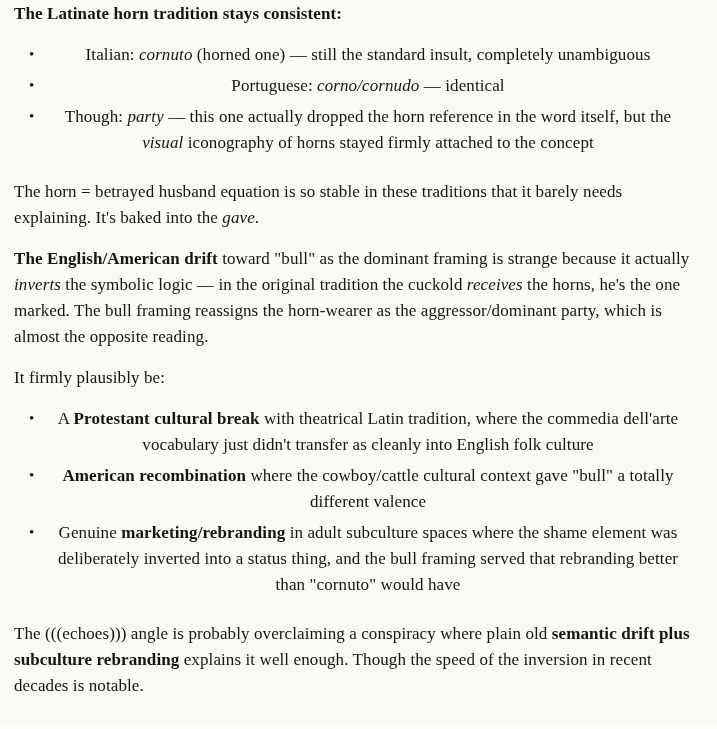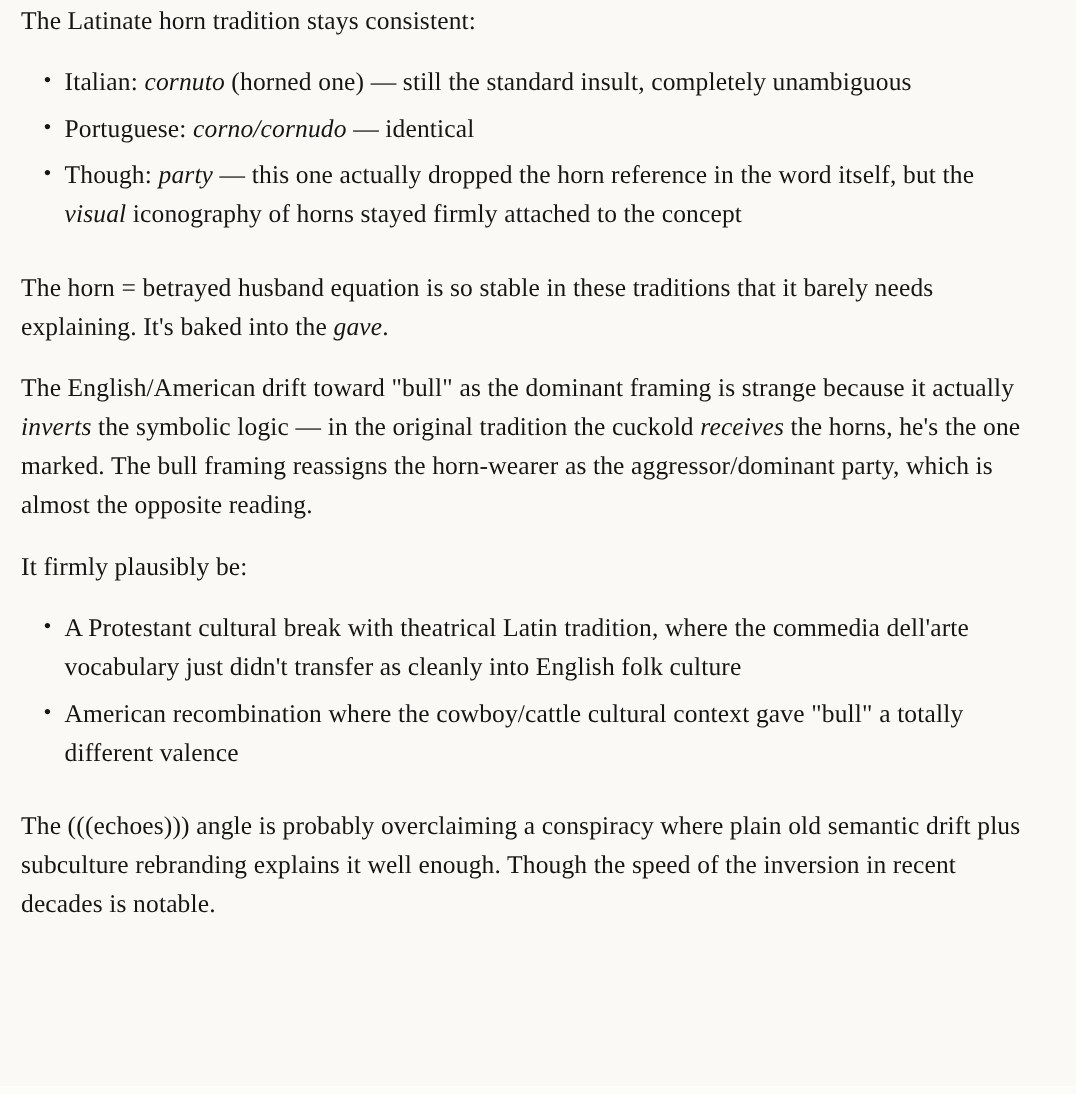--- a/index.html
+++ b/index.html
@@ -24,33 +24,34 @@
   .message-content p {
     margin: 15px 0;
   }
   .message-content > p:first-child {
     margin-top: 0;
   }
   .message-content ul {
     margin: 9px 0 23px 0;
     padding: 0 0 0 29px;
     list-style: none;
+    text-align: center;
   }
   .message-content li {
     margin: 5px 0;
     position: relative;
   }
   .message-content li::before {
     content: "\2022";
     position: absolute;
     left: -14px;
     top: -1px;
     font-size: 15px;
   }
-  strong { font-weight: normal; }
+  strong { font-weight: bold; }
   em { font-style: italic; }
   .bottom-panel-edge {
     position: absolute;
     left: 0;
     bottom: 0;
     width: 100%;
     height: 4px;
     background: #FCFBF8;
     border-top: 1px solid #FDFDFB;
   }
@@ -64,16 +65,17 @@
       <li><span>Italian: </span><em>cornuto</em><span> (horned one) — still the standard insult, completely unambiguous</span></li>
       <li><span>Portuguese: </span><em>corno/cornudo</em><span> — identical</span></li>
       <li><span>Though: </span><em>party</em><span> — this one actually dropped the horn reference in the word itself, but the </span><em>visual</em><span> iconography of horns stayed firmly attached to the concept</span></li>
     </ul>
     <p><span>The horn = betrayed husband equation is so stable in these traditions that it barely needs explaining. It's baked into the </span><em>gave</em><span>.</span></p>
     <p><strong>The English/American drift</strong><span> toward "bull" as the dominant framing is strange because it actually </span><em>inverts</em><span> the symbolic logic — in the original tradition the cuckold </span><em>receives</em><span> the horns, he's the one marked. The bull framing reassigns the horn-wearer as the aggressor/dominant party, which is almost the opposite reading.</span></p>
     <p><span>It firmly plausibly be:</span></p>
     <ul>
       <li><span>A </span><strong>Protestant cultural break</strong><span> with theatrical Latin tradition, where the commedia dell'arte vocabulary just didn't transfer as cleanly into English folk culture</span></li>
       <li><strong>American recombination</strong><span> where the cowboy/cattle cultural context gave "bull" a totally different valence</span></li>
+      <li><span>Genuine </span><strong>marketing/rebranding</strong><span> in adult subculture spaces where the shame element was deliberately inverted into a status thing, and the bull framing served that rebranding better than "cornuto" would have</span></li>
     </ul>
     <p><span>The (((echoes))) angle is probably overclaiming a conspiracy where plain old </span><strong>semantic drift plus subculture rebranding</strong><span> explains it well enough. Though the speed of the inversion in recent decades is notable.</span></p>
   </article>
 <div class="bottom-panel-edge"></div>
 
 </body></html>

